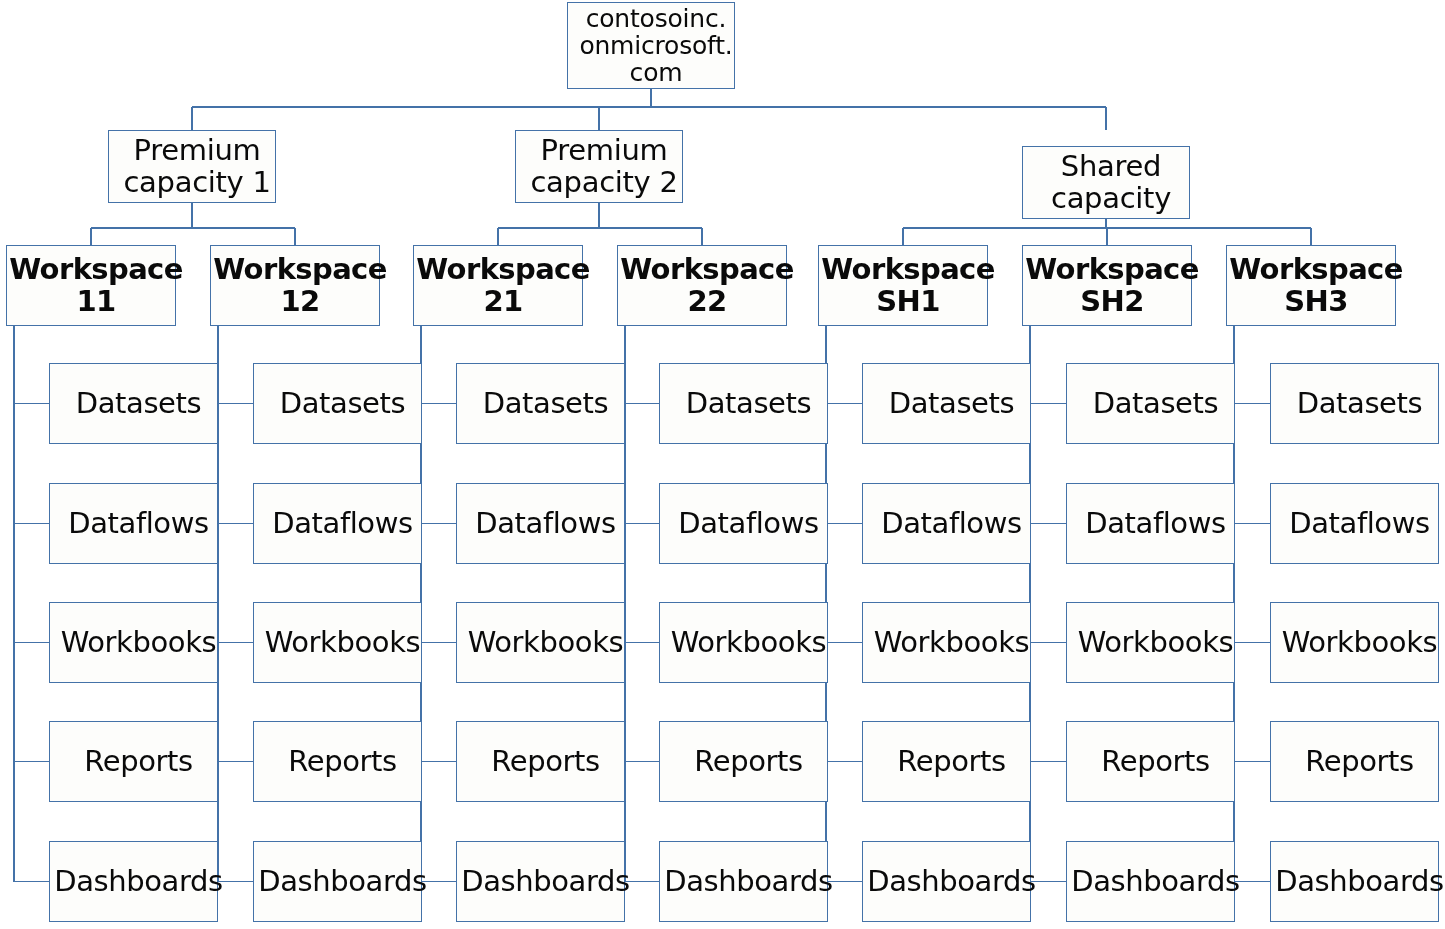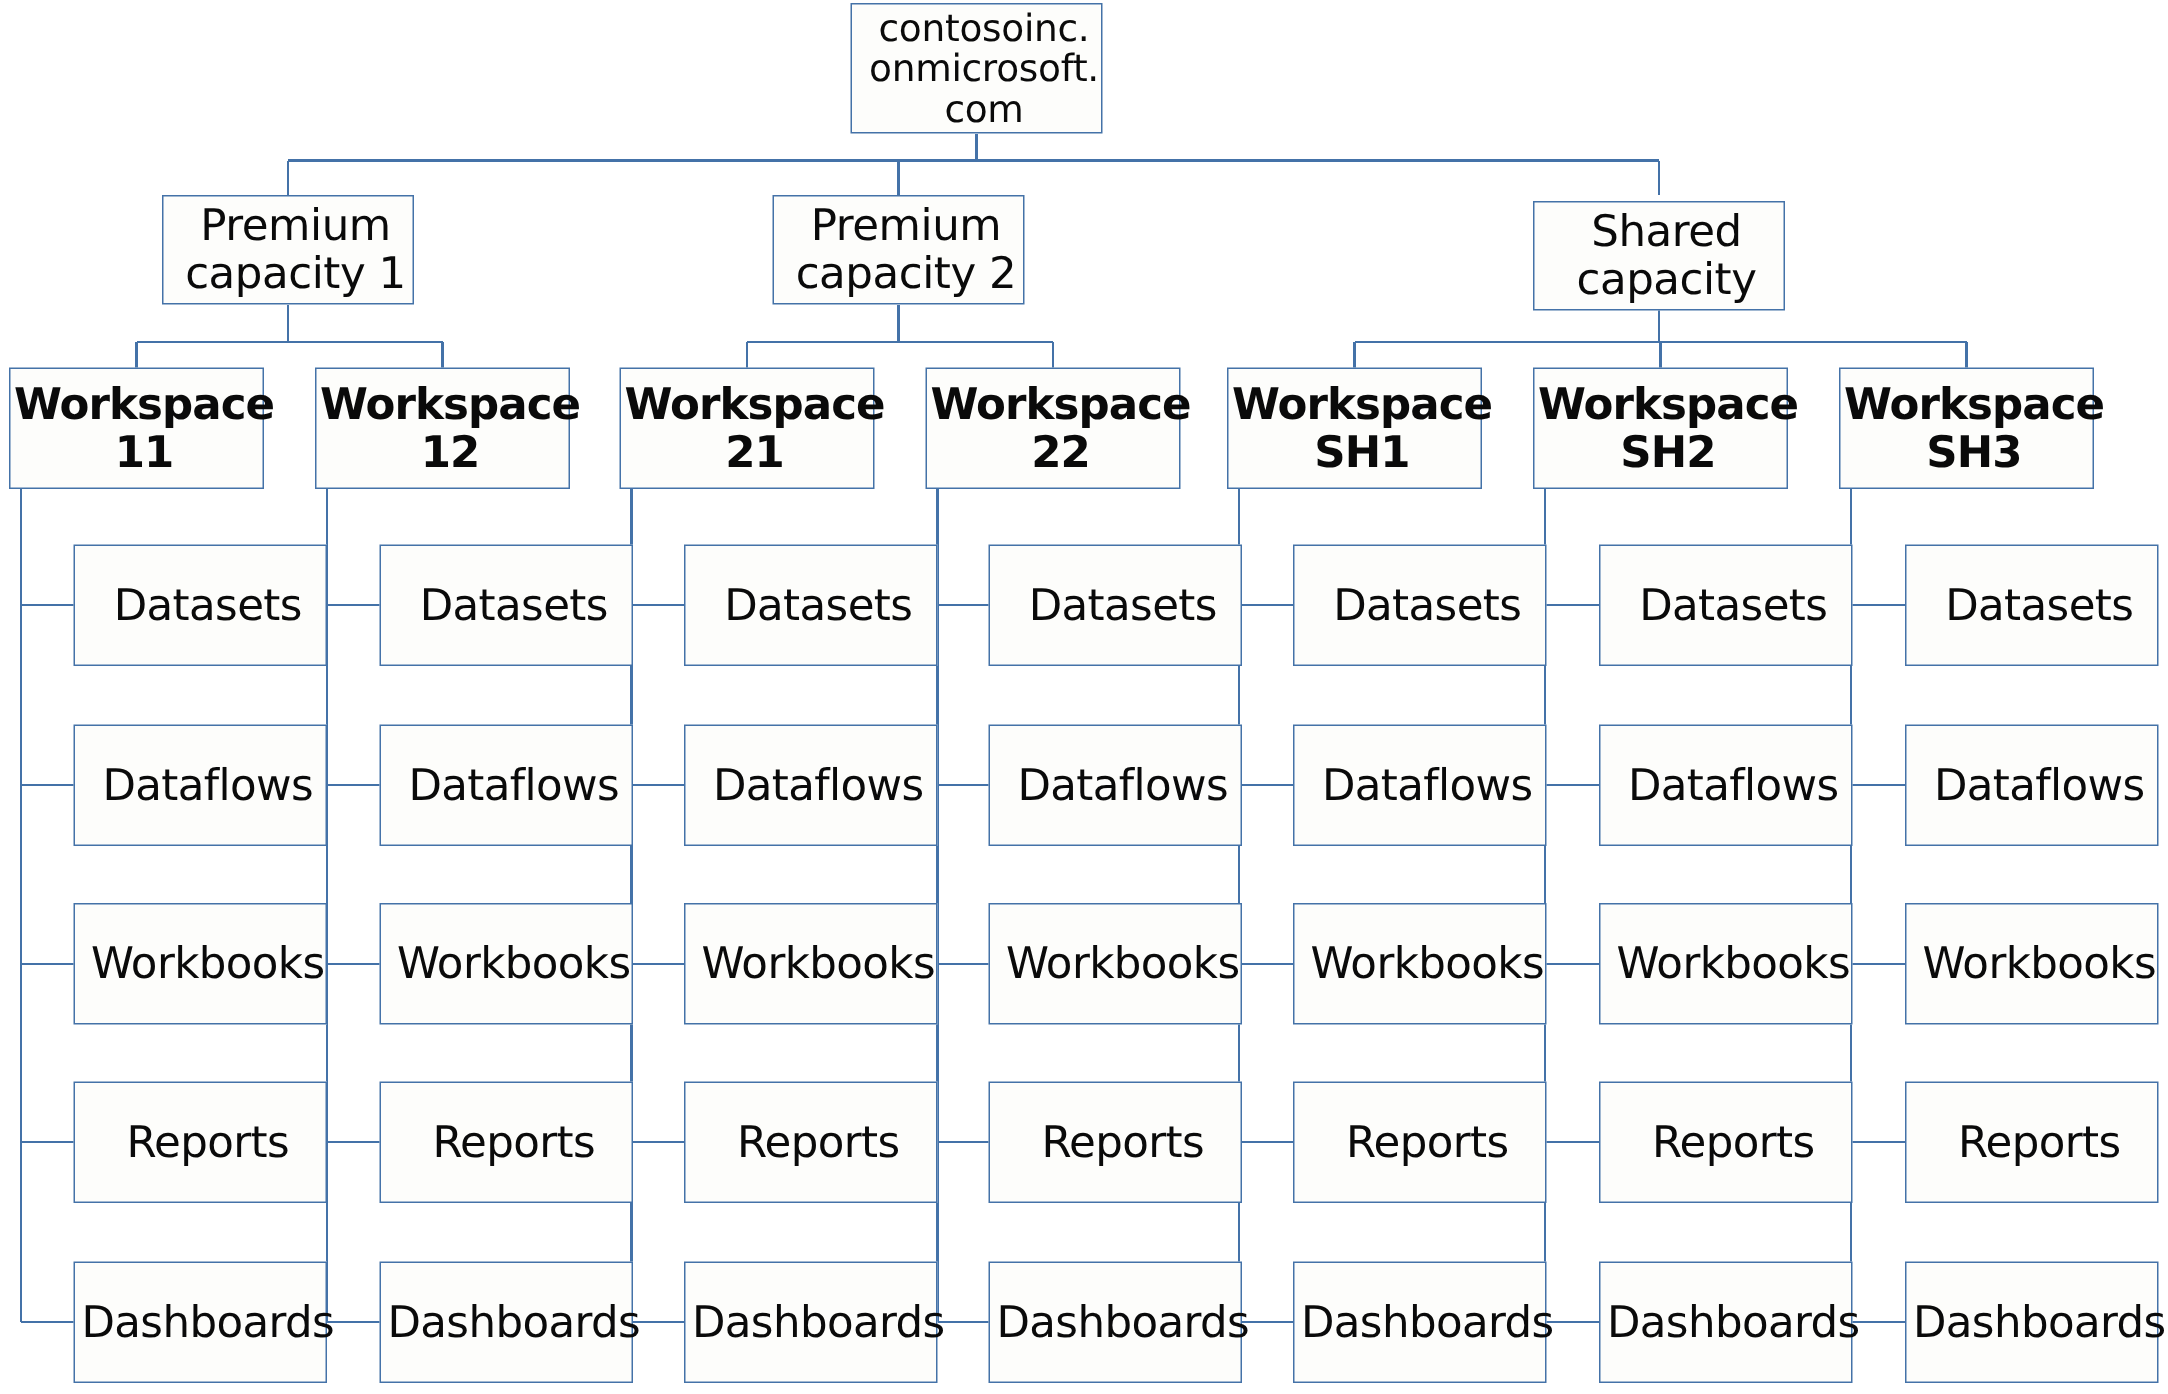--- a/index.html
+++ b/index.html
@@ -128,21 +128,21 @@
     </svg>
 
   <div class="node root" style="left:567px; top:2px; width:168px; height:87px;">contosoinc.
 onmicrosoft.
 com</div>
 
   <div class="node capacity" style="left:108px; top:130px; width:168px; height:73px;">Premium
 capacity 1</div>
   <div class="node capacity" style="left:515px; top:130px; width:168px; height:73px;">Premium
 capacity 2</div>
-  <div class="node capacity" style="left:1022px; top:134px; width:168px; height:73px;">Shared
+  <div class="node capacity" style="left:1022px; top:146px; width:168px; height:73px;">Shared
 capacity</div>
 
   <div class="node workspace" style="left:6px; top:245px; width:170px; height:81px;">Workspace
 11</div>
   <div class="node workspace" style="left:210px; top:245px; width:170px; height:81px;">Workspace
 12</div>
   <div class="node workspace" style="left:413px; top:245px; width:170px; height:81px;">Workspace
 21</div>
   <div class="node workspace" style="left:617px; top:245px; width:170px; height:81px;">Workspace
 22</div>

